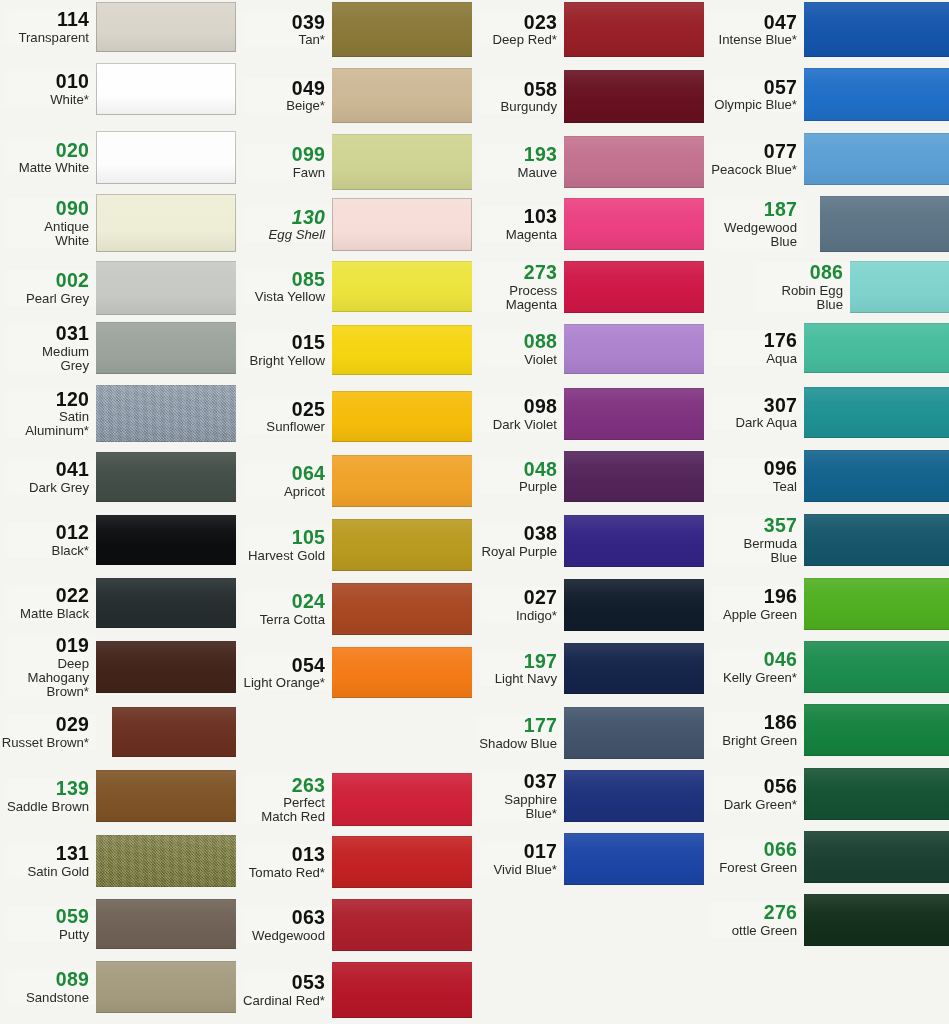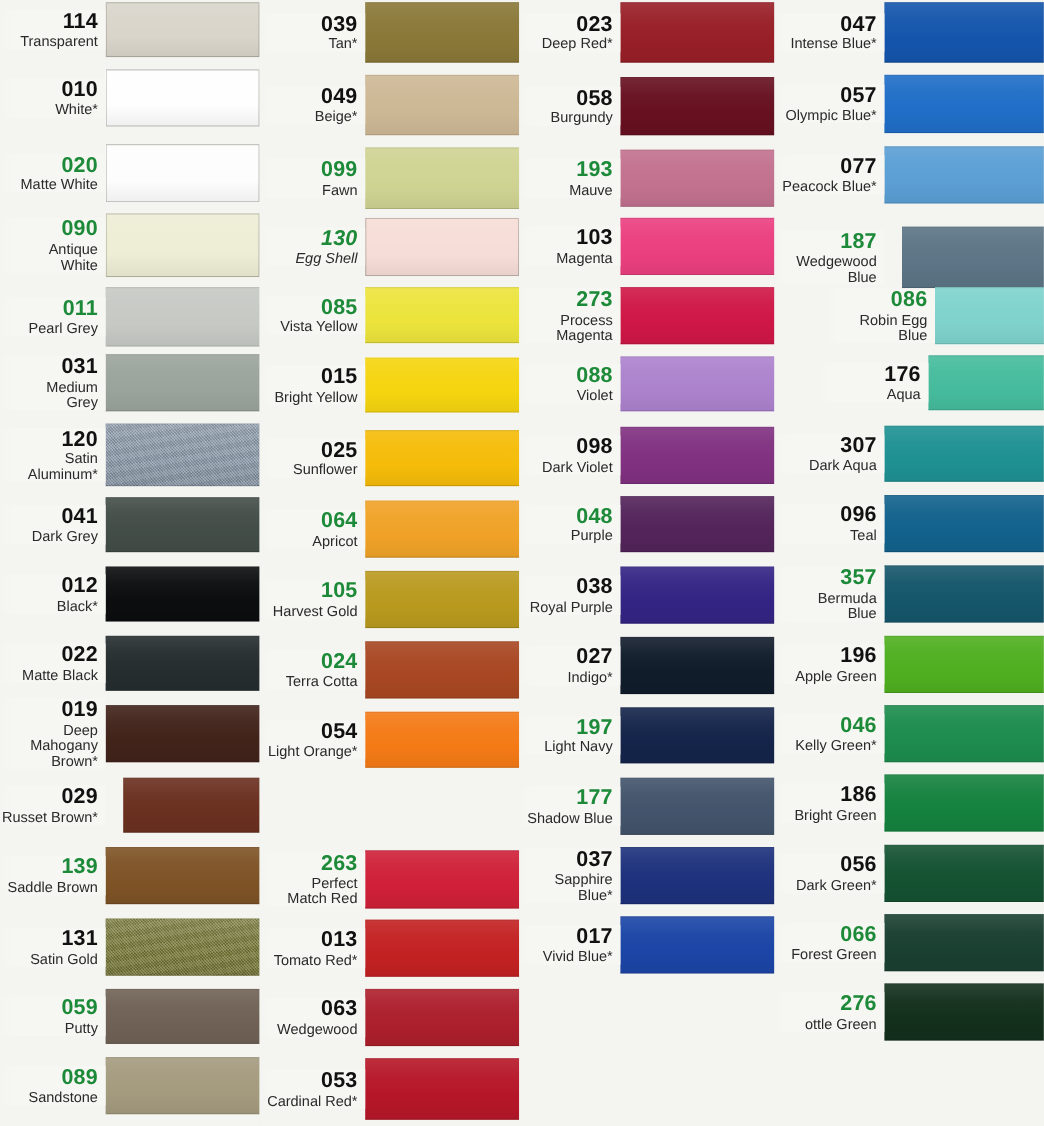--- a/index.html
+++ b/index.html
@@ -152,21 +152,21 @@
       <div class="row" style="top: 194px; height: 58px;">
         <div class="label">
           <span class="code green">090</span>
           <span class="name">Antique
 White</span>
         </div>
         <div class="swatch bordered" style="background: rgb(238, 238, 214);"></div>
       </div>
       <div class="row" style="top: 261px; height: 54px;">
         <div class="label">
-          <span class="code green">011</span>
+          <span class="code green">002</span>
           <span class="name">Pearl Grey</span>
         </div>
         <div class="swatch" style="background: rgb(198, 201, 196);"></div>
       </div>
       <div class="row" style="top: 322px; height: 52px;">
         <div class="label">
           <span class="code">031</span>
           <span class="name">Medium
 Grey</span>
         </div>
@@ -472,37 +472,37 @@
         </div>
         <div class="swatch" style="background: rgb(31, 110, 199);"></div>
       </div>
       <div class="row" style="top: 133px; height: 52px;">
         <div class="label">
           <span class="code">077</span>
           <span class="name">Peacock Blue*</span>
         </div>
         <div class="swatch" style="background: rgb(91, 159, 212);"></div>
       </div>
-      <div class="row" style="top: 206px; height: 56px; gap: 16px;">
+      <div class="row" style="top: 196px; height: 56px; gap: 16px;">
         <div class="label">
           <span class="code green">187</span>
           <span class="name">Wedgewood
 Blue</span>
         </div>
         <div class="swatch" style="background: rgb(92, 116, 133);"></div>
       </div>
       <div class="row" style="top: 261px; height: 52px; margin-left: 46px;">
         <div class="label">
           <span class="code green">086</span>
           <span class="name">Robin Egg
 Blue</span>
         </div>
         <div class="swatch" style="background: rgb(127, 211, 205);"></div>
       </div>
-      <div class="row" style="top: 323px; height: 50px; padding-left: 40px;">
+      <div class="row" style="top: 323px; height: 50px;">
         <div class="label">
           <span class="code">176</span>
           <span class="name">Aqua</span>
         </div>
         <div class="swatch" style="background: rgb(70, 188, 157);"></div>
       </div>
       <div class="row" style="top: 387px; height: 51px;">
         <div class="label">
           <span class="code">307</span>
           <span class="name">Dark Aqua</span>

